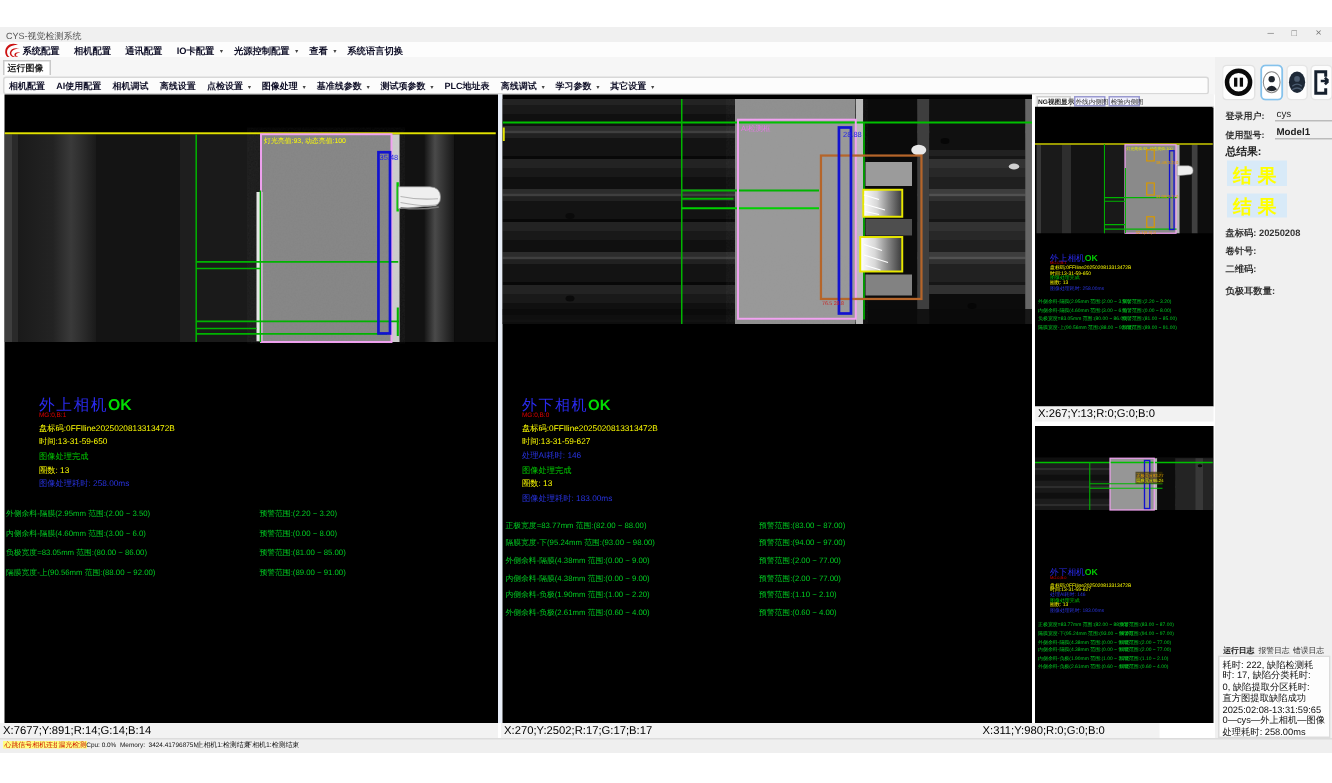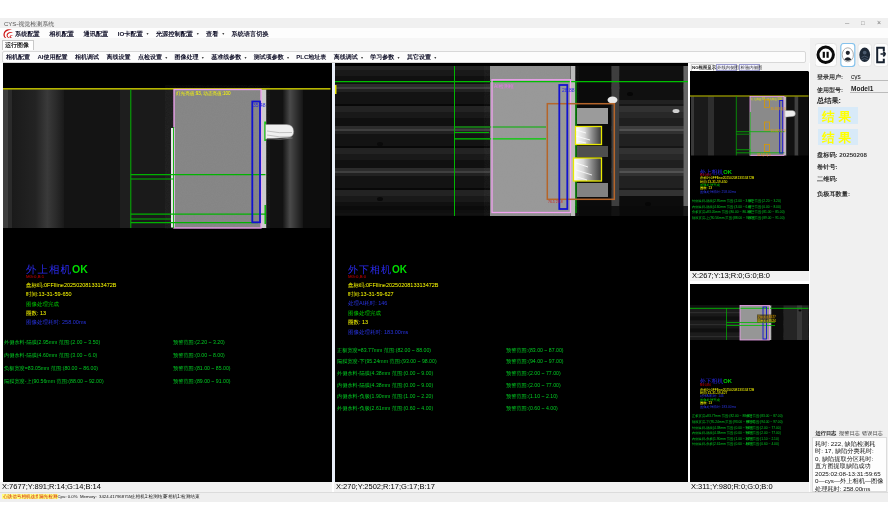--- a/index.html
+++ b/index.html
@@ -298,21 +298,21 @@
 <div class="t" style="left:746px;top:425.5px;font-size:3.3px;color:#00cc22">预警范围:(2.00 ~ 77.00)</div>
 <div class="t" style="left:692px;top:431.1px;font-size:3.3px;color:#00cc22">内侧余料-隔膜(4.38mm 范围:(0.00 ~ 9.00)</div>
 <div class="t" style="left:746px;top:431.1px;font-size:3.3px;color:#00cc22">预警范围:(2.00 ~ 77.00)</div>
 <div class="t" style="left:692px;top:436.7px;font-size:3.3px;color:#00cc22">内侧余料-负极(1.90mm 范围:(1.00 ~ 2.20)</div>
 <div class="t" style="left:746px;top:436.7px;font-size:3.3px;color:#00cc22">预警范围:(1.10 ~ 2.10)</div>
 <div class="t" style="left:692px;top:442.3px;font-size:3.3px;color:#00cc22">外侧余料-负极(2.61mm 范围:(0.60 ~ 4.00)</div>
 <div class="t" style="left:746px;top:442.3px;font-size:3.3px;color:#00cc22">预警范围:(0.60 ~ 4.00)</div>
 
 <div class="st" style="left:0;top:482px;width:332px;height:10px;padding-left:2px">X:7677;Y:891;R:14;G:14;B:14</div>
 <div class="st" style="left:334px;top:482px;width:355px;height:10px;padding-left:2px">X:270;Y:2502;R:17;G:17;B:17</div>
-<div class="st" style="left:689px;top:482px;width:120px;height:10px;padding-left:2px">X:311;Y:980;R:0;G:0;B:0</div>
+<div class="st" style="left:653px;top:482px;width:120px;height:10px;padding-left:2px">X:311;Y:980;R:0;G:0;B:0</div>
 <div class="st" style="left:690px;top:270.5px;width:118.5px;height:10.5px;padding-left:2px">X:267;Y:13;R:0;G:0;B:0</div>
 
 <div class="abs" style="left:810px;top:38px;width:78px;height:464px;background:#f0f0f0"></div>
 <svg class="abs" style="left:815px;top:43px" width="73" height="24" viewBox="0 0 73 24">
 <rect x="0" y="0.5" width="21.5" height="23" rx="3" fill="#fdfdfd" stroke="#e2e2e2"></rect>
 <circle cx="10.7" cy="11.8" r="7.7" fill="none" stroke="#0a0a0a" stroke-width="3"></circle>
 <rect x="7.7" y="8.8" width="2.2" height="6" fill="#0a0a0a"></rect>
 <rect x="11.5" y="8.8" width="2.2" height="6" fill="#0a0a0a"></rect>
 <rect x="25.8" y="0.5" width="14" height="23" rx="3" fill="#fff" stroke="#85c2ec" stroke-width="1.2"></rect>
 <ellipse cx="32.8" cy="11.8" rx="5.6" ry="7" fill="none" stroke="#8a8a8a" stroke-width="0.7"></ellipse>

